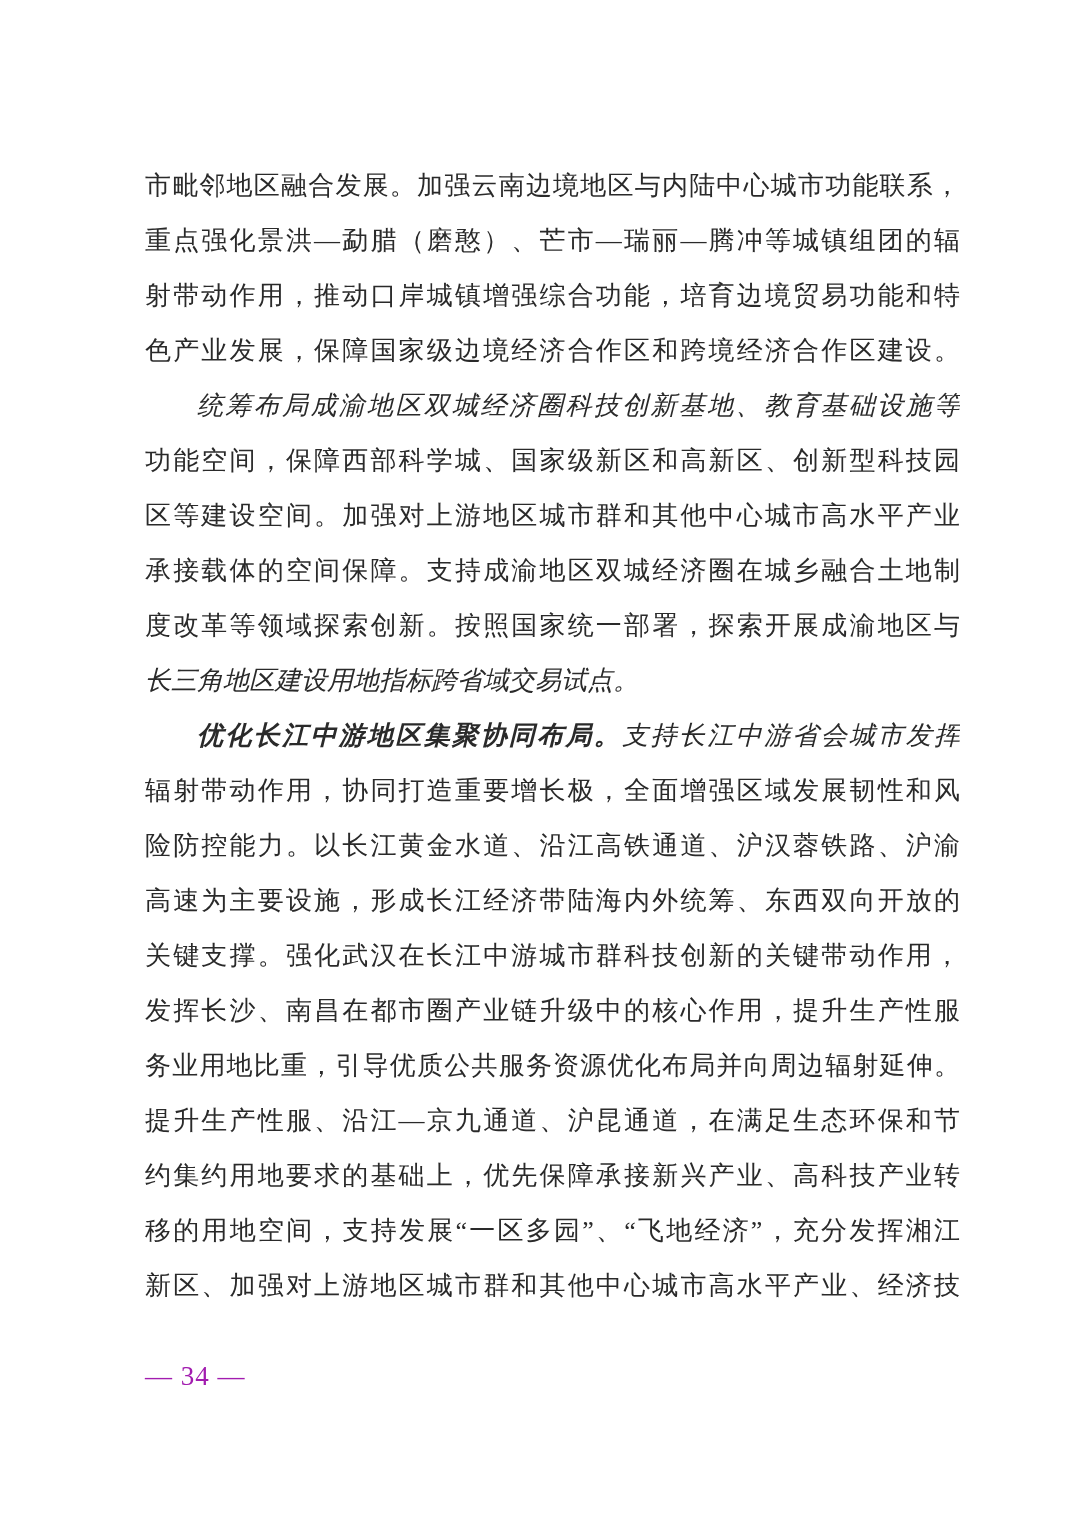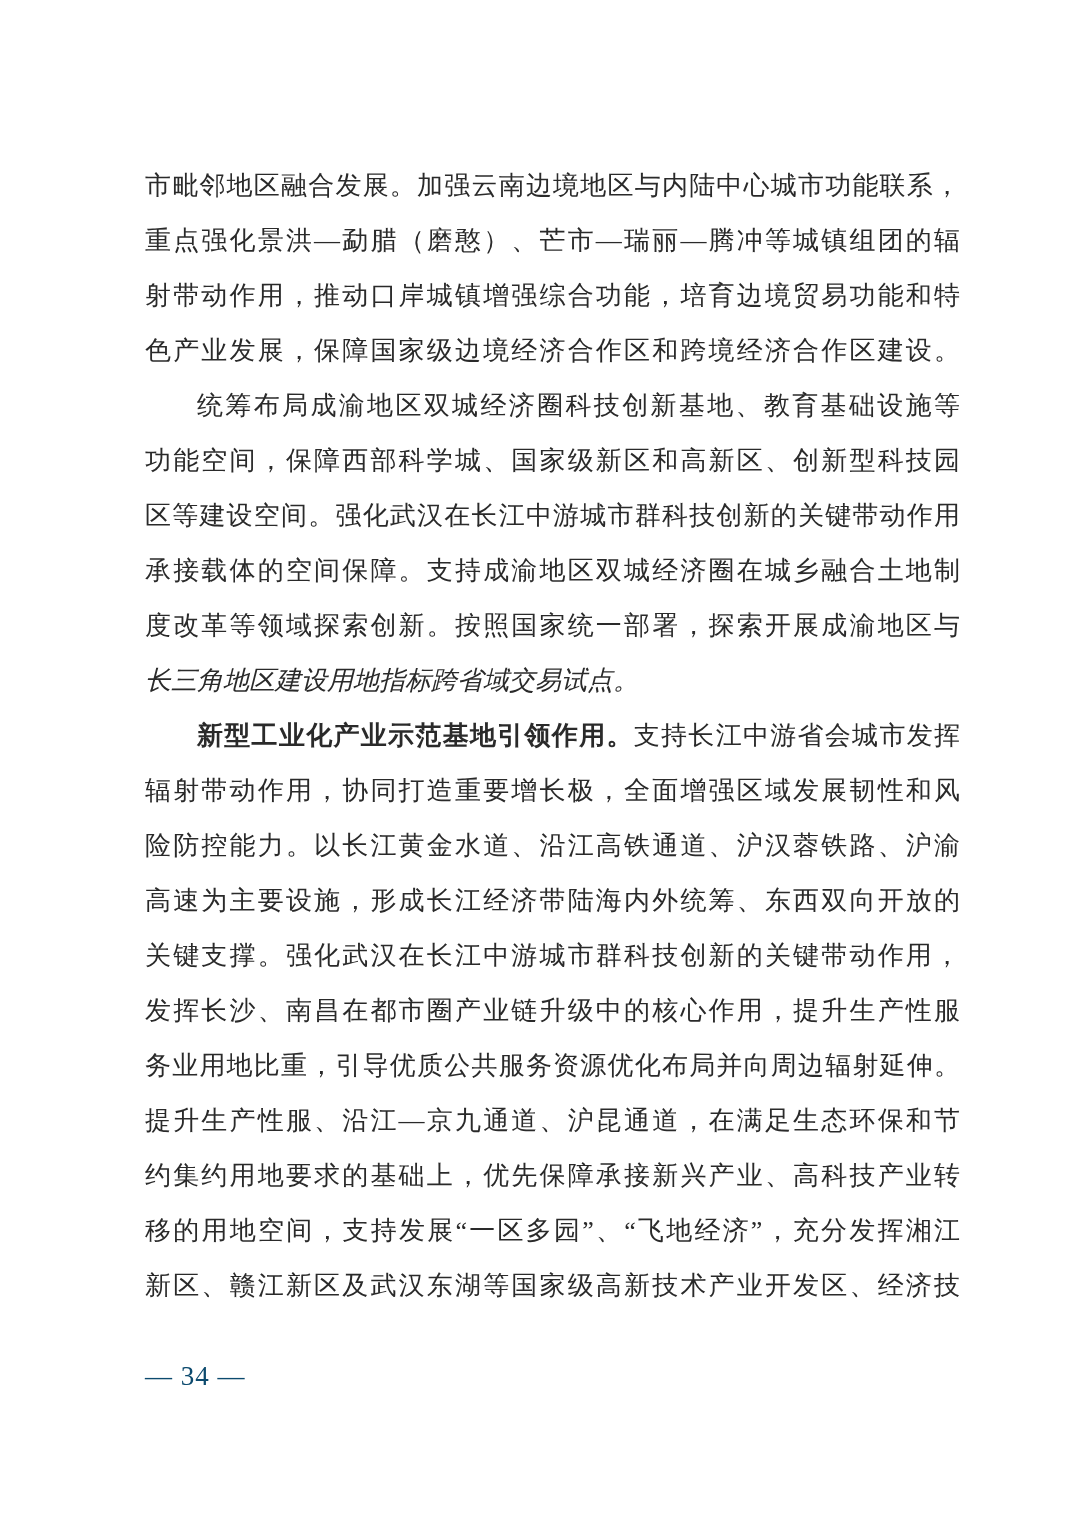--- a/index.html
+++ b/index.html
@@ -39,58 +39,59 @@
   }
   .line.fill {
     text-align-last: justify;
   }
   .line.nofill {
     text-align-last: left;
     font-style: italic;
   }
   .line.indent {
     padding-left: 52px;
+    font-style: italic;
   }
   .line b {
     font-weight: bold;
   }
   .footer {
     position: absolute;
     left: 145px;
     top: 1356px;
     height: 40px;
     line-height: 40px;
     font-size: 27px;
-    color: #0c4a6e;
+    color: #a21caf;
     letter-spacing: 1px;
   }
 </style>
 </head>
 <body>
 
 <div class="page">
   <main class="doc-body">
       <div class="line fill">市毗邻地区融合发展。加强云南边境地区与内陆中心城市功能联系，</div>
       <div class="line fill">重点强化景洪—勐腊（磨憨）、芒市—瑞丽—腾冲等城镇组团的辐</div>
       <div class="line fill">射带动作用，推动口岸城镇增强综合功能，培育边境贸易功能和特</div>
       <div class="line fill">色产业发展，保障国家级边境经济合作区和跨境经济合作区建设。</div>
       <div class="line fill indent">统筹布局成渝地区双城经济圈科技创新基地、教育基础设施等</div>
       <div class="line fill">功能空间，保障西部科学城、国家级新区和高新区、创新型科技园</div>
-      <div class="line fill">区等建设空间。强化武汉在长江中游城市群科技创新的关键带动作用</div>
+      <div class="line fill">区等建设空间。加强对上游地区城市群和其他中心城市高水平产业</div>
       <div class="line fill">承接载体的空间保障。支持成渝地区双城经济圈在城乡融合土地制</div>
       <div class="line fill">度改革等领域探索创新。按照国家统一部署，探索开展成渝地区与</div>
       <div class="line nofill">长三角地区建设用地指标跨省域交易试点。</div>
-      <div class="line fill indent"><b>新型工业化产业示范基地引领作用。</b>支持长江中游省会城市发挥</div>
+      <div class="line fill indent"><b>优化长江中游地区集聚协同布局。</b>支持长江中游省会城市发挥</div>
       <div class="line fill">辐射带动作用，协同打造重要增长极，全面增强区域发展韧性和风</div>
       <div class="line fill">险防控能力。以长江黄金水道、沿江高铁通道、沪汉蓉铁路、沪渝</div>
       <div class="line fill">高速为主要设施，形成长江经济带陆海内外统筹、东西双向开放的</div>
       <div class="line fill">关键支撑。强化武汉在长江中游城市群科技创新的关键带动作用，</div>
       <div class="line fill">发挥长沙、南昌在都市圈产业链升级中的核心作用，提升生产性服</div>
       <div class="line fill">务业用地比重，引导优质公共服务资源优化布局并向周边辐射延伸。</div>
       <div class="line fill">提升生产性服、沿江—京九通道、沪昆通道，在满足生态环保和节</div>
       <div class="line fill">约集约用地要求的基础上，优先保障承接新兴产业、高科技产业转</div>
       <div class="line fill">移的用地空间，支持发展“一区多园”、“飞地经济”，充分发挥湘江</div>
-      <div class="line fill">新区、赣江新区及武汉东湖等国家级高新技术产业开发区、经济技</div>
+      <div class="line fill">新区、加强对上游地区城市群和其他中心城市高水平产业、经济技</div>
     </main>
   <div class="footer">
     <span>— 34 —</span>
   </div>
 </div>
 
 </body></html>

